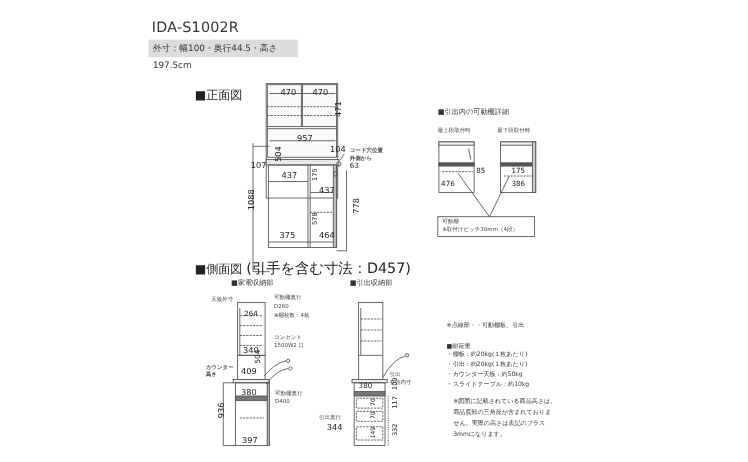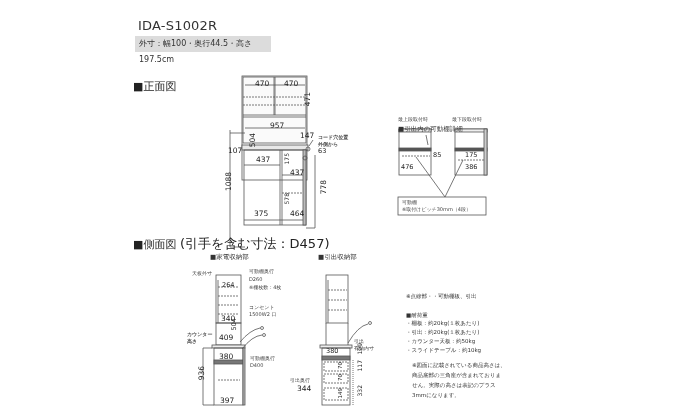--- a/index.html
+++ b/index.html
@@ -1,20 +1,20 @@
 <!DOCTYPE html>
 <html><head>
 <meta charset="utf-8">
 <style>
   html,body{margin:0;padding:0;background:#fff;}
   body{width:680px;height:420px;position:relative;overflow:hidden;font-family:"DejaVu Sans",sans-serif;color:#222;}
   .abs{position:absolute;}
   .title{left:138px;top:18px;font-size:13px;color:#333;letter-spacing:0.2px;}
   .spec{left:135px;top:36px;width:136px;height:16px;background:#dcdcdc;font-size:8px;color:#333;line-height:16px;padding-left:4px;box-sizing:border-box;}
-  .sec-h{font-size:11px;color:#222;}
+  .sec-h{font-size:11px;color:#222;margin-left:44px;}
   .sec-h small{font-size:13px;}
   .sub-h{font-size:6.5px;color:#333;}
   .t{font-size:7.5px;color:#222;white-space:nowrap;}
   .ts{font-size:5px;color:#444;white-space:nowrap;line-height:6px;}
   .note{font-size:6.5px;color:#333;line-height:10px;white-space:nowrap;}
   svg{position:absolute;left:0;top:0;}
   .vt{writing-mode:vertical-rl;transform:rotate(180deg);}
 </style>
 </head>
 <body>
@@ -108,35 +108,35 @@
     <circle cx="370" cy="323" r="1.5"></circle>
   </g>
 </svg>
 
 <div class="abs sec-h" style="left:133px;top:79px;">■正面図</div>
 <div class="abs t" style="left:255px;top:79px;">470</div>
 <div class="abs t" style="left:284px;top:79px;">470</div>
 <div class="abs t vt" style="left:303px;top:92px;">471</div>
 <div class="abs t" style="left:270px;top:121px;">957</div>
 <div class="abs t vt" style="left:248px;top:133px;">504</div>
-<div class="abs t" style="left:300px;top:131px;">147</div>
+<div class="abs t" style="left:300px;top:131px;">104</div>
 <div class="abs ts" style="left:318px;top:134px;font-weight:bold;">コード穴位置</div>
 <div class="abs ts" style="left:318px;top:141px;font-weight:bold;">外側から</div>
 <div class="abs t" style="left:318px;top:147px;font-size:6.5px;">63</div>
 <div class="abs t" style="left:228px;top:146px;">107</div>
 <div class="abs t" style="left:256px;top:155px;">437</div>
 <div class="abs t vt" style="left:283px;top:153px;font-size:6px;">175</div>
 <div class="abs t" style="left:290px;top:168px;">437</div>
 <div class="abs t vt" style="left:224px;top:172px;">1088</div>
 <div class="abs t vt" style="left:319px;top:180px;">778</div>
 <div class="abs t vt" style="left:283px;top:193px;font-size:6px;">578</div>
 <div class="abs t" style="left:254px;top:209px;">375</div>
 <div class="abs t" style="left:290px;top:209px;">464</div>
 
-<div class="abs sub-h" style="left:398px;top:98px;margin-top:27px;">■引出内の可動棚詳細</div>
+<div class="abs sub-h" style="left:398px;top:98px;">■引出内の可動棚詳細</div>
 <div class="abs ts" style="left:398px;top:116px;">最上段取付時</div>
 <div class="abs ts" style="left:452px;top:116px;">最下段取付時</div>
 <div class="abs t" style="left:433px;top:151px;font-size:6.5px;">85</div>
 <div class="abs t" style="left:401px;top:163px;font-size:6.5px;text-align:center;">476</div>
 <div class="abs t" style="left:465px;top:151px;font-size:6.5px;">175</div>
 <div class="abs t" style="left:465px;top:163px;font-size:6.5px;">386</div>
 <div class="abs ts" style="left:402px;top:199px;">可動棚</div>
 <div class="abs ts" style="left:402px;top:206px;">※取付けピッチ30mm（4段）</div>
 
 <div class="abs sec-h" style="left:133px;top:235px;"><span>■側面図</span> <small>(引手を含む寸法：D457)</small></div>

